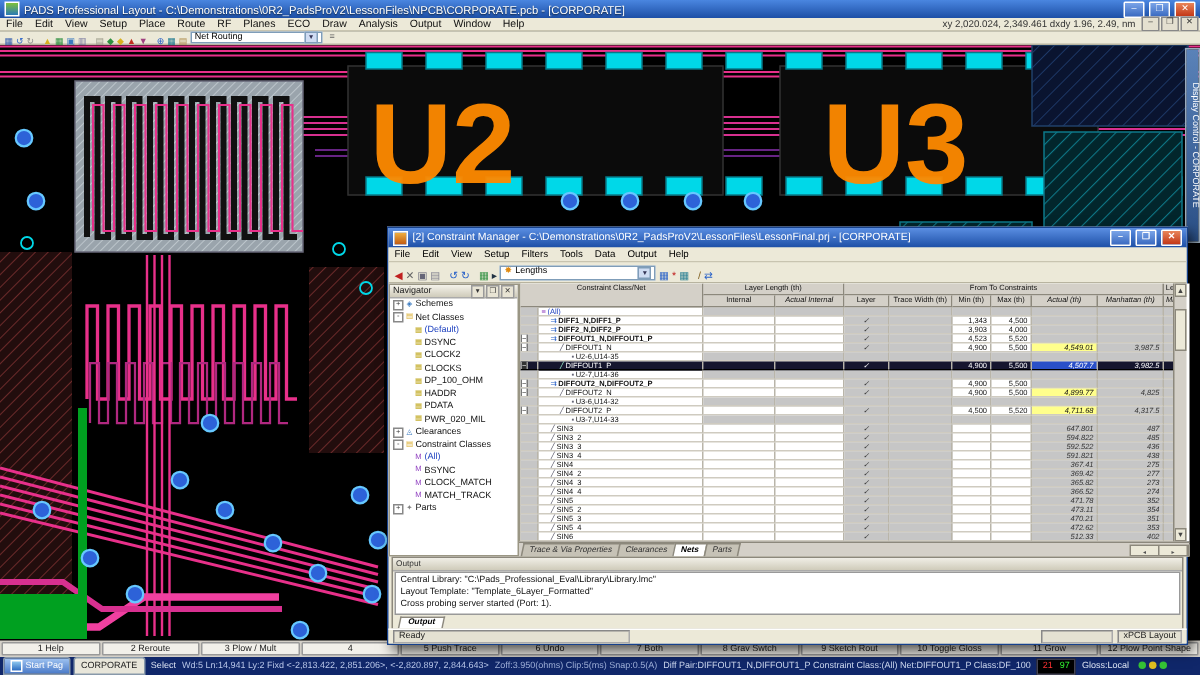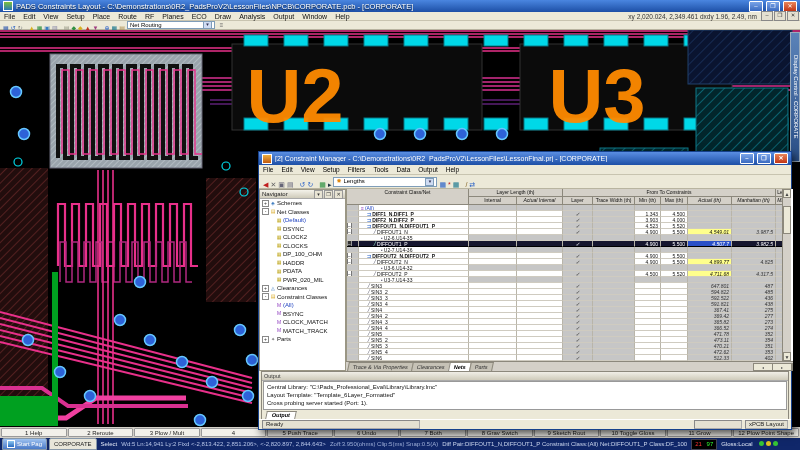--- a/index.html
+++ b/index.html
@@ -118,21 +118,21 @@
     height:7px;line-height:7px;padding:0 3px;}
   #cmstatus .sp{flex:1;}
 </style>
 </head>
 <body>
 
 <div id="app">
 
   <div id="titlebar">
     <div class="appicon"></div>
-    <div class="ttl">PADS Constraints Layout - C:\Demonstrations\0R2_PadsProV2\LessonFiles\NPCB\CORPORATE.pcb - [CORPORATE]</div>
+    <div class="ttl">PADS Professional Layout - C:\Demonstrations\0R2_PadsProV2\LessonFiles\NPCB\CORPORATE.pcb - [CORPORATE]</div>
     <div class="wbtn">–</div>
     <div class="wbtn">❐</div>
     <div class="wbtn close">✕</div>
   </div>
 
   <div id="menubar">
     <span id="menu-items"><span class="mi">File</span><span class="mi">Edit</span><span class="mi">View</span><span class="mi">Setup</span><span class="mi">Place</span><span class="mi">Route</span><span class="mi">RF</span><span class="mi">Planes</span><span class="mi">ECO</span><span class="mi">Draw</span><span class="mi">Analysis</span><span class="mi">Output</span><span class="mi">Window</span><span class="mi">Help</span></span>
     <span id="coord">xy 2,020.024, 2,349.461   dxdy 1.96, 2.49,   nm</span>
     <span class="mdibtn">–</span>
     <span class="mdibtn">❐</span>

